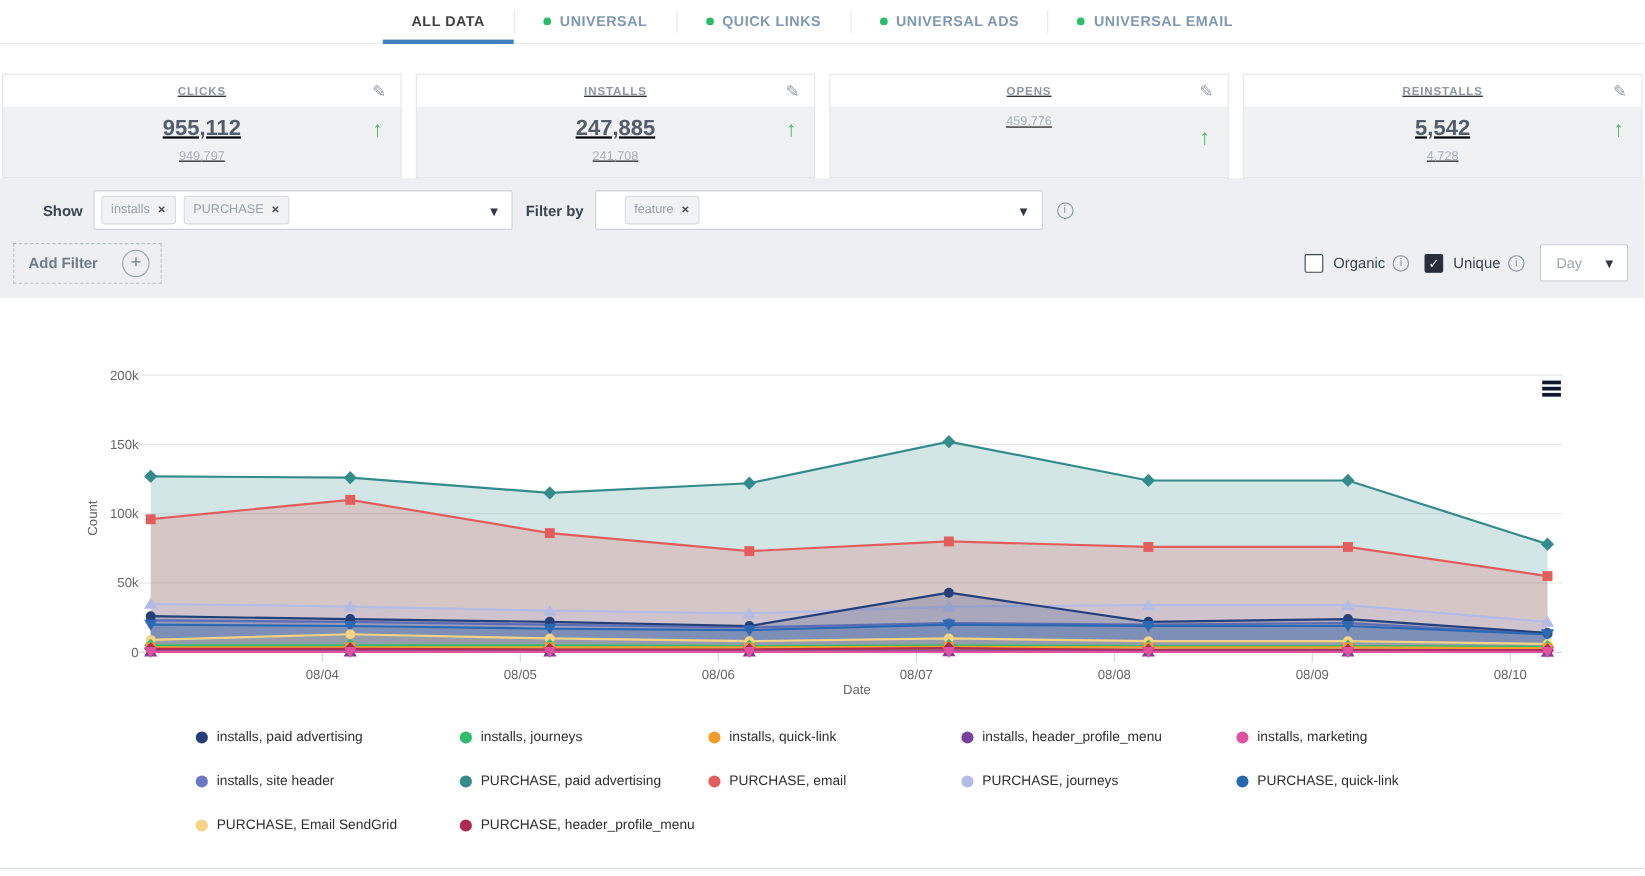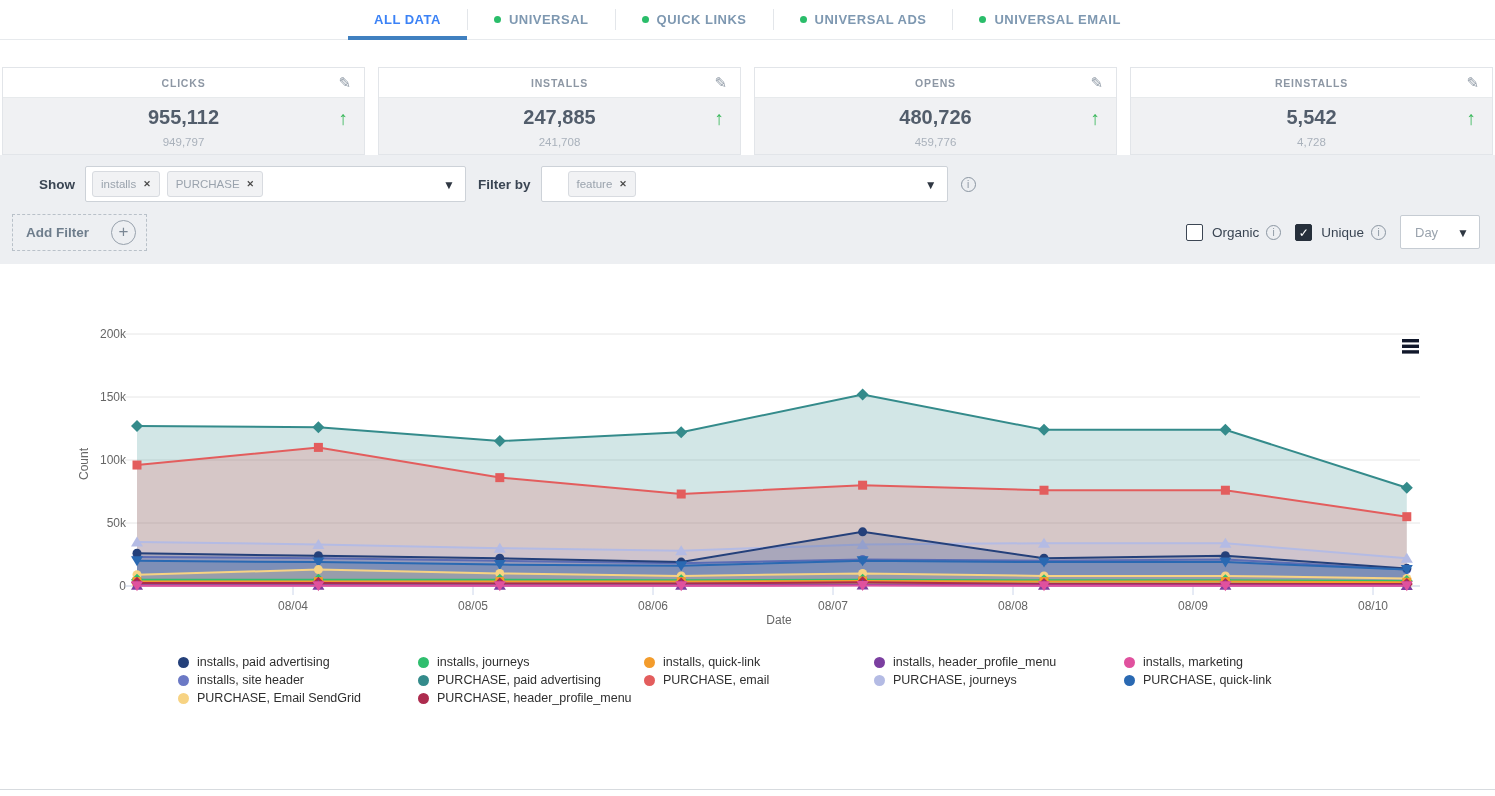--- a/index.html
+++ b/index.html
@@ -4,26 +4,26 @@
 <style>
   * { box-sizing: border-box; margin: 0; padding: 0; }
   html,body { width:1495px; height:796px; background:#fff; font-family:"Liberation Sans", sans-serif; overflow:hidden; }
   .page { position:relative; width:1495px; height:796px; background:#fff; }
 
   
   .tabbar { height:40px; display:flex; justify-content:center; align-items:stretch; border-bottom:1px solid #e7eaed; background:#fff; }
   .tab { position:relative; display:flex; align-items:center; padding:0 26px; cursor:pointer;
          font-size:13px; font-weight:700; letter-spacing:.5px; color:#7e98b1; }
   .tab .dot { width:7px; height:7px; border-radius:50%; background:#2abd6a; margin-right:8px; }
-  .tab.active { color:#3b82f6; }
+  .tab.active { color:#404040; }
   .tab.active .underline { position:absolute; left:0; right:0; bottom:-1px; height:4px; background:#4080c0; }
   .tab-sep { width:1px; background:#e3e6ea; margin:9px 0; }
 
   
-  .metrics { display:flex; gap:13px; margin:27px 2px 0 2px; }
+  .metrics { display:flex; gap:13px; margin:27px 2px 0 2px;text-decoration:underline; }
   .card { flex:1; border:1px solid #e2e5e9; background:#f0f1f3; }
   .card-head { position:relative; background:#fff; height:30px; display:flex; align-items:center; justify-content:center;
                border-bottom:1px solid #e7eaec; }
   .card-title { font-size:10.5px; font-weight:700; letter-spacing:.8px; color:#8d97a4; }
   .pencil { position:absolute; right:13px; top:6px; color:#8e99a5; font-size:15px; cursor:pointer; }
   .card-body { position:relative; height:56px; text-align:center; }
   .card-value { padding-top:8px; font-size:20px; font-weight:700; color:#525d6b; }
   .card-prev { margin-top:7px; font-size:11.5px; color:#a9b1bb; }
   .card-arrow { position:absolute; right:16px; top:10px; color:#3cb95d; font-size:19px; font-weight:700; }
 
@@ -55,21 +55,21 @@
   .checkbox { width:17px; height:17px; border:1.6px solid #3c4654; border-radius:2px; background:#fff; cursor:pointer; }
   .checkbox.checked { background:#262f3b; border-color:#262f3b; color:#fff; font-size:12px; line-height:16px; text-align:center; }
   .checkline .flabel { margin:0 7px 0 9px; font-weight:400; font-size:13.5px; }
   .interval-select { position:relative; width:80px; height:34px; background:#fff; border:1px solid #c6ccd3; border-radius:2px;
                      display:flex; align-items:center; padding-left:14px; margin-right:15px; cursor:pointer;
                      font-size:13px; color:#9aa3ad; }
   .interval-select .caret { top:10px; }
 
   
   .chart-wrap { margin-top:50px; }
-  .legend { margin:10px 0 0 178px; display:grid; grid-template-columns:240px 226px 230px 250px auto; row-gap:0; }
+  .legend { margin:10px 0 0 178px; display:grid; grid-template-columns:240px 226px 230px 250px auto; row-gap:22px; }
   .legend-item { display:flex; align-items:center; height:18px; cursor:pointer; }
   .legend-dot { width:11px; height:11px; border-radius:50%; margin-right:8px; flex:none; }
   .legend-label { font-size:12.5px; color:#2f2f2f; }
   .bottom-line { position:absolute; left:0; right:0; top:789px; height:1px; background:#d7dbdf; }
 </style>
 </head>
 <body>
 
 <div class="page">
 
@@ -122,21 +122,20 @@
         <div class="card-prev">241,708</div>
         <div class="card-arrow">↑</div>
       </div>
     </div>
     <div class="card">
       <div class="card-head">
         <span class="card-title">OPENS</span>
         <span class="pencil">✎</span>
       </div>
       <div class="card-body">
-        <div class="card-value">480,726</div>
         <div class="card-prev">459,776</div>
         <div class="card-arrow">↑</div>
       </div>
     </div>
     <div class="card">
       <div class="card-head">
         <span class="card-title">REINSTALLS</span>
         <span class="pencil">✎</span>
       </div>
       <div class="card-body">

